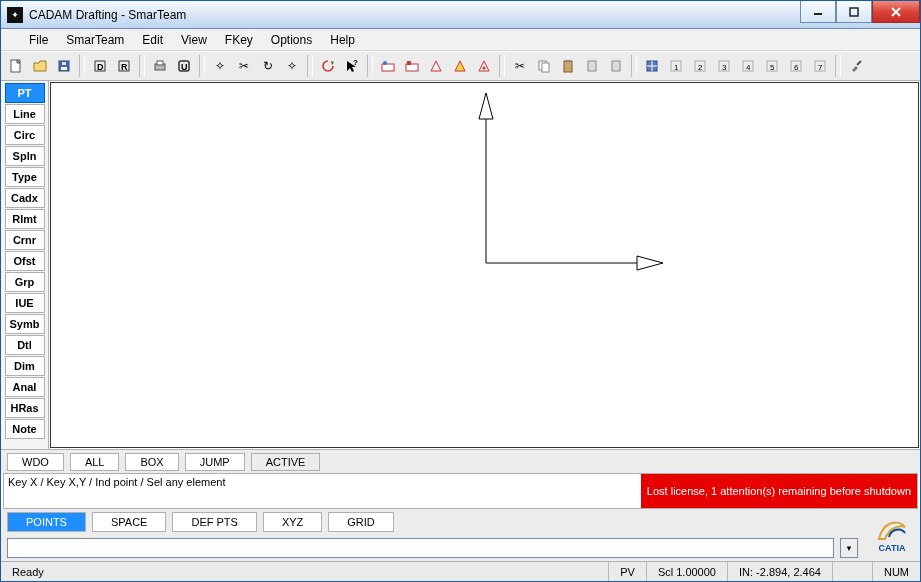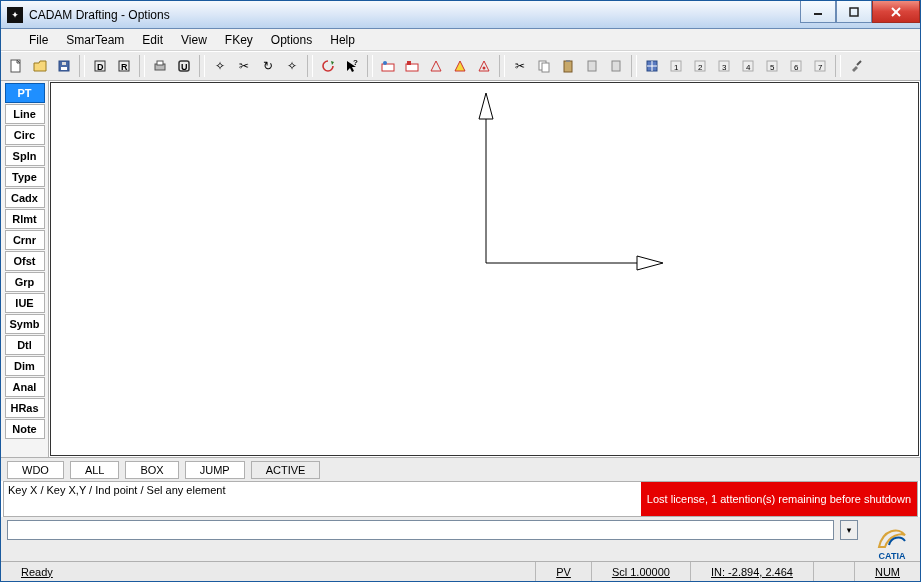--- a/index.html
+++ b/index.html
@@ -28,31 +28,31 @@
 .prompt-text { flex:1; font-size:11px; padding:2px 4px; background:#fff;}
 .alert-text { background:#e60000; color:#fff; font-size:11px; padding:2px 6px; display:flex; align-items:center;}
 .mode-tabs { height:26px; display:flex; align-items:center; padding:2px 6px; gap:6px; background:#ececec;}
 .mode-btn { padding:3px 18px; font-size:11px; background:#fff; border:1px solid #b0b0b0;}
 .mode-btn.active { background:#1f8fff; color:#fff;}
 .input-row { height:26px; display:flex; align-items:center; background:#ececec; padding:0 6px; gap:6px;}
 .input-row input { flex:1; height:20px; border:1px solid #7a8ca0; font-size:11px; padding:0 3px; background:#fff;}
 .dd-btn { width:18px; height:20px; border:1px solid #7a8ca0; background:#eee; display:flex; align-items:center; justify-content:center; font-size:9px;}
 .logo-cell { width:56px; height:44px; display:flex; flex-direction:column; align-items:center; justify-content:flex-end; font-size:9px; color:#004f9f; font-weight:bold;}
 .statusbar { height:20px; background:#eaeaea; border-top:1px solid #b0b0b0; display:flex; align-items:center; font-size:11px;}
-.status-cell { padding:0 20px; border-left:1px solid #b8b8b8; height:100%; display:flex; align-items:center;text-decoration:underline;}
+.status-cell { padding:0 11px; border-left:1px solid #b8b8b8; height:100%; display:flex; align-items:center;}
 .status-cell.first { border-left:none; flex:0 0 auto;}
 .status-spacer { flex:1;}
 svg { overflow:visible;}
 </style>
 </head>
 <body>
 
 <div class="titlebar">
   <div class="app-icon">✦</div>
-  <div class="title">CADAM Drafting - Options</div>
+  <div class="title">CADAM Drafting - SmarTeam</div>
   <div class="win-btns">
     <div class="win-btn">
         <svg width="10" height="10">
           <line x1="1" y1="7" x2="9" y2="7" stroke="#222" stroke-width="2"></line>
         </svg>
       </div>
     <div class="win-btn">
         <svg width="10" height="10">
           <rect x="1" y="1" width="8" height="8" fill="none" stroke="#222" stroke-width="1.5"></rect>
         </svg>
@@ -289,20 +289,27 @@
   <div class="btab inactive">ACTIVE</div>
 </div>
 
 <div class="prompt-row">
   <div class="prompt-text">Key X / Key X,Y / Ind point / Sel any element</div>
   <div class="alert-text">Lost license, 1 attention(s) remaining before shutdown</div>
 </div>
 
 <div style="display:flex; align-items:flex-start; background:#ececec;">
   <div style="flex:1; display:flex; flex-direction:column;">
+    <div class="mode-tabs">
+      <div class="mode-btn active">POINTS</div>
+      <div class="mode-btn">SPACE</div>
+      <div class="mode-btn">DEF PTS</div>
+      <div class="mode-btn">XYZ</div>
+      <div class="mode-btn">GRID</div>
+    </div>
     <div class="input-row">
       <input type="text" value="" style="">
       <div class="dd-btn">▾</div>
     </div>
   </div>
   <div class="logo-cell">
     <svg width="34" height="26">
       <path d="M4 22 C 8 4, 24 2, 30 10 C 26 8, 14 10, 10 22 Z" fill="none" stroke="#d9a43a" stroke-width="2"></path>
       <path d="M14 20 C 16 12, 26 10, 30 16" fill="none" stroke="#004f9f" stroke-width="2"></path>
     </svg>

